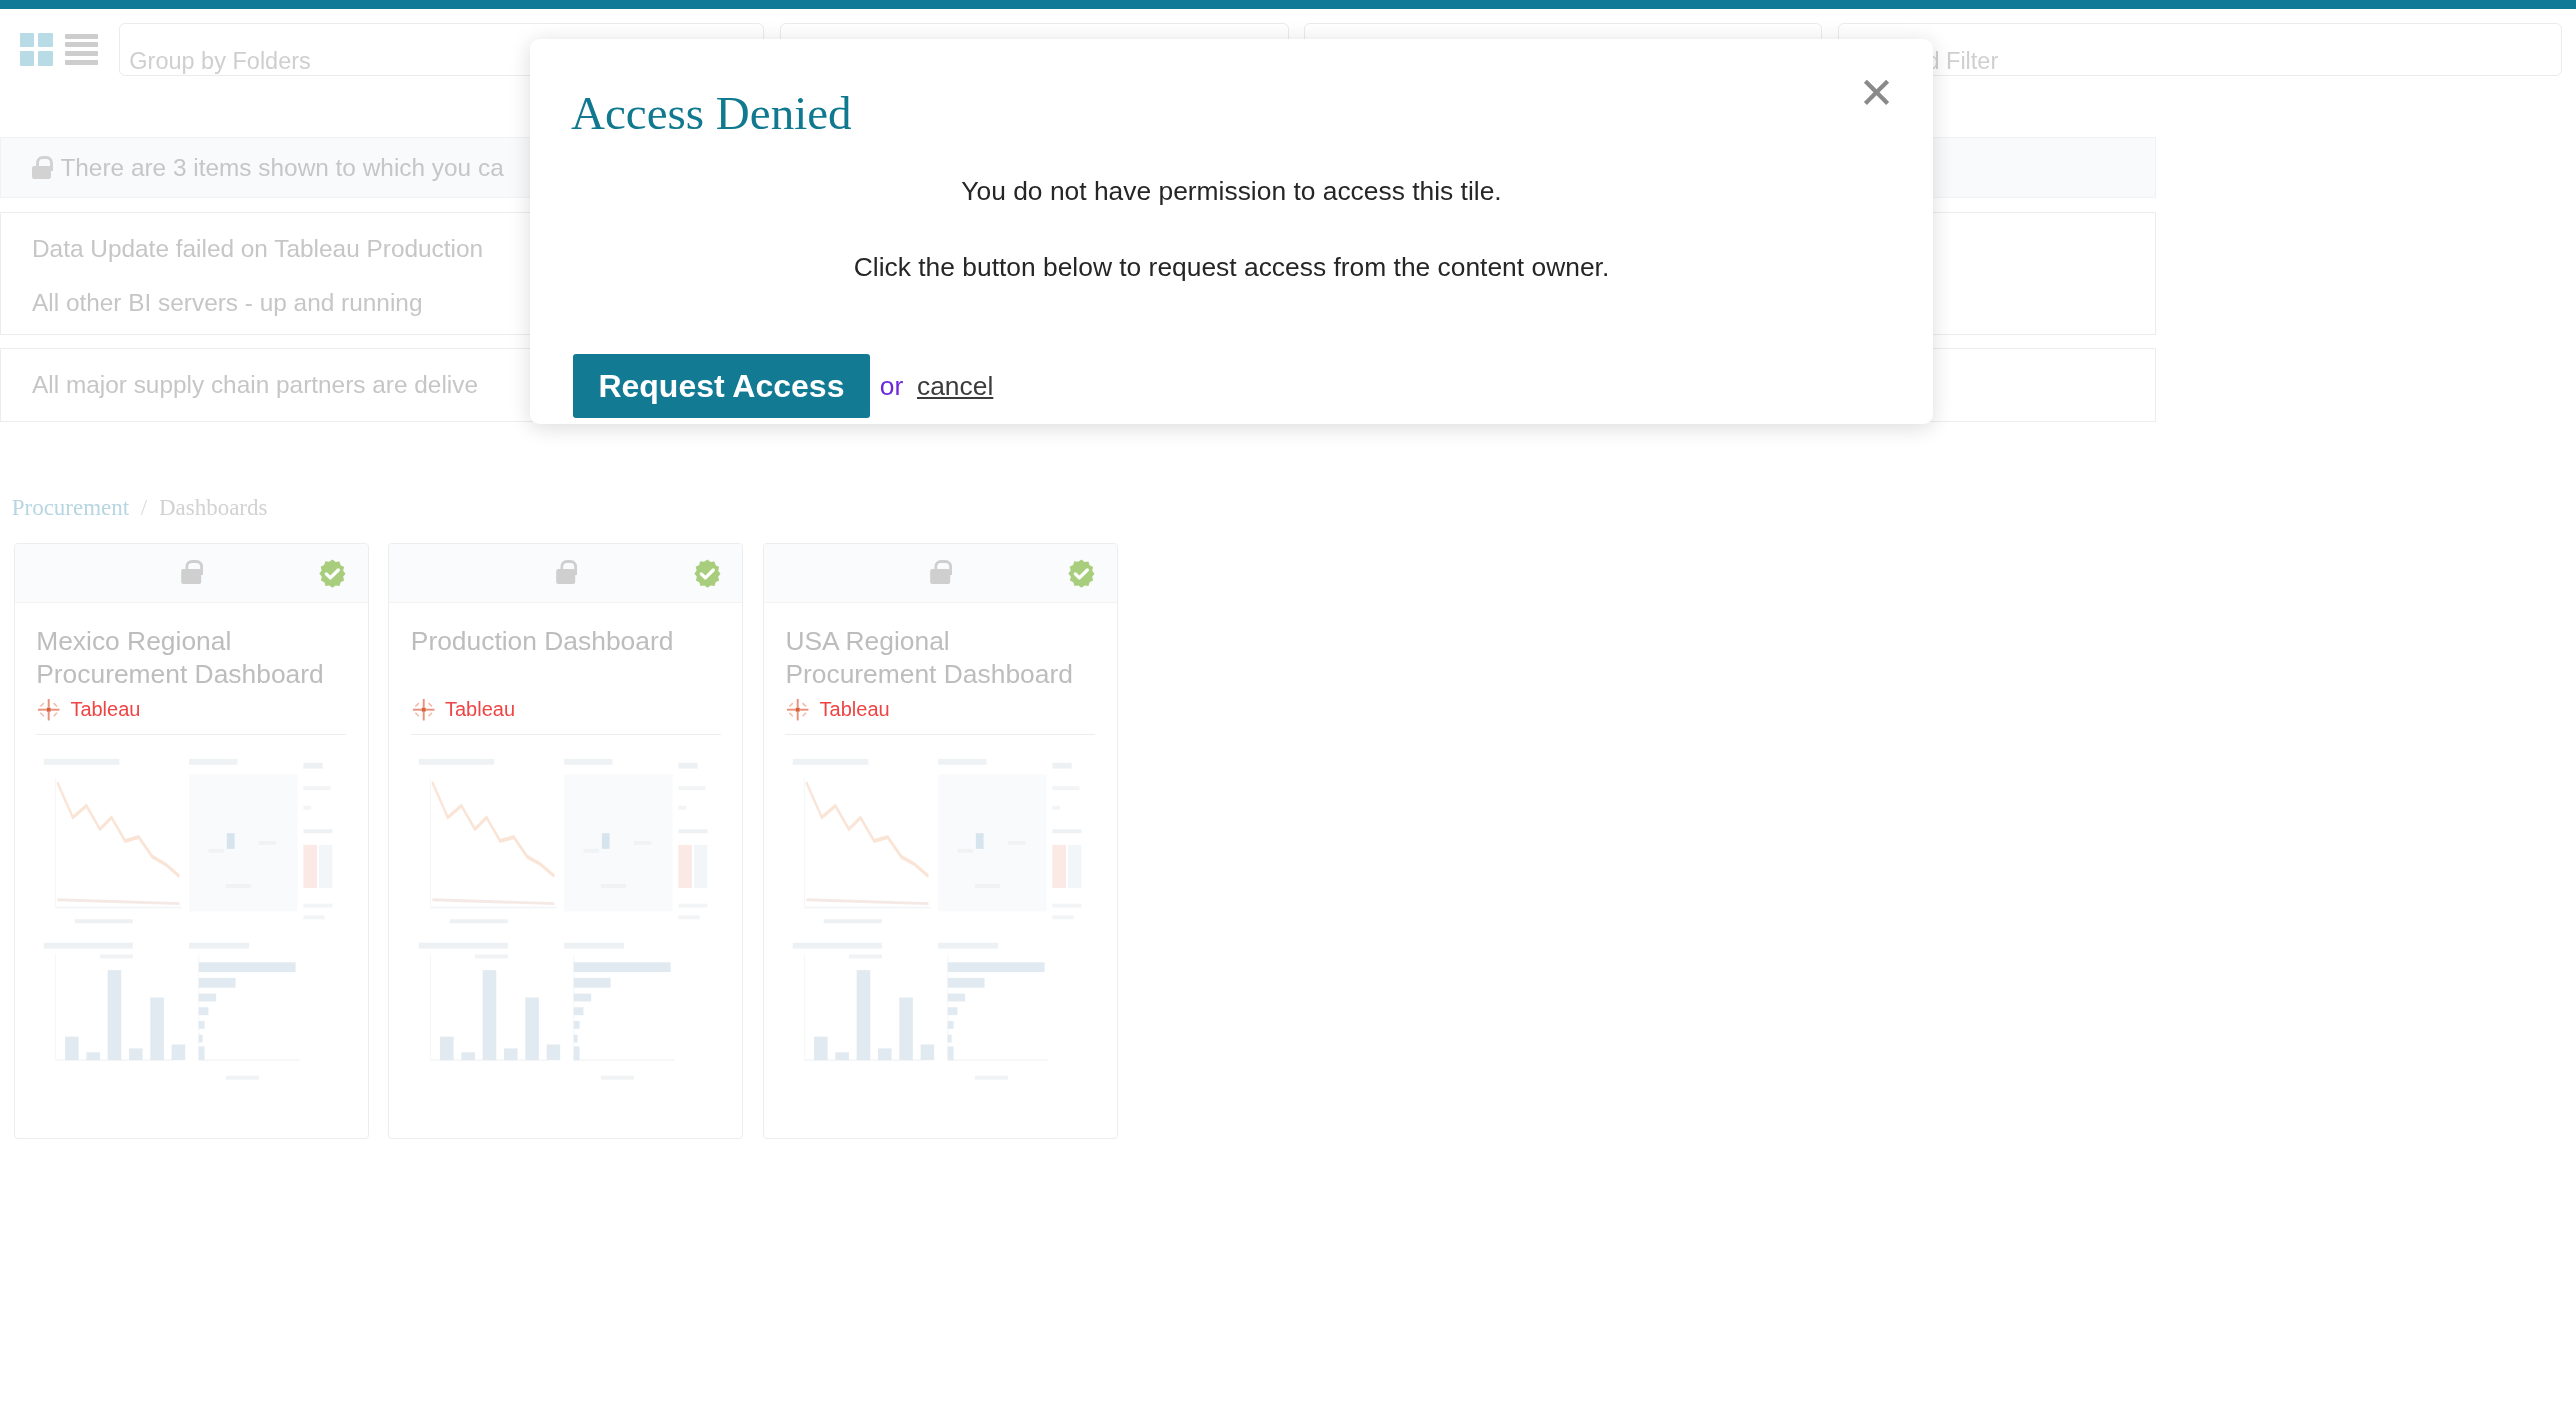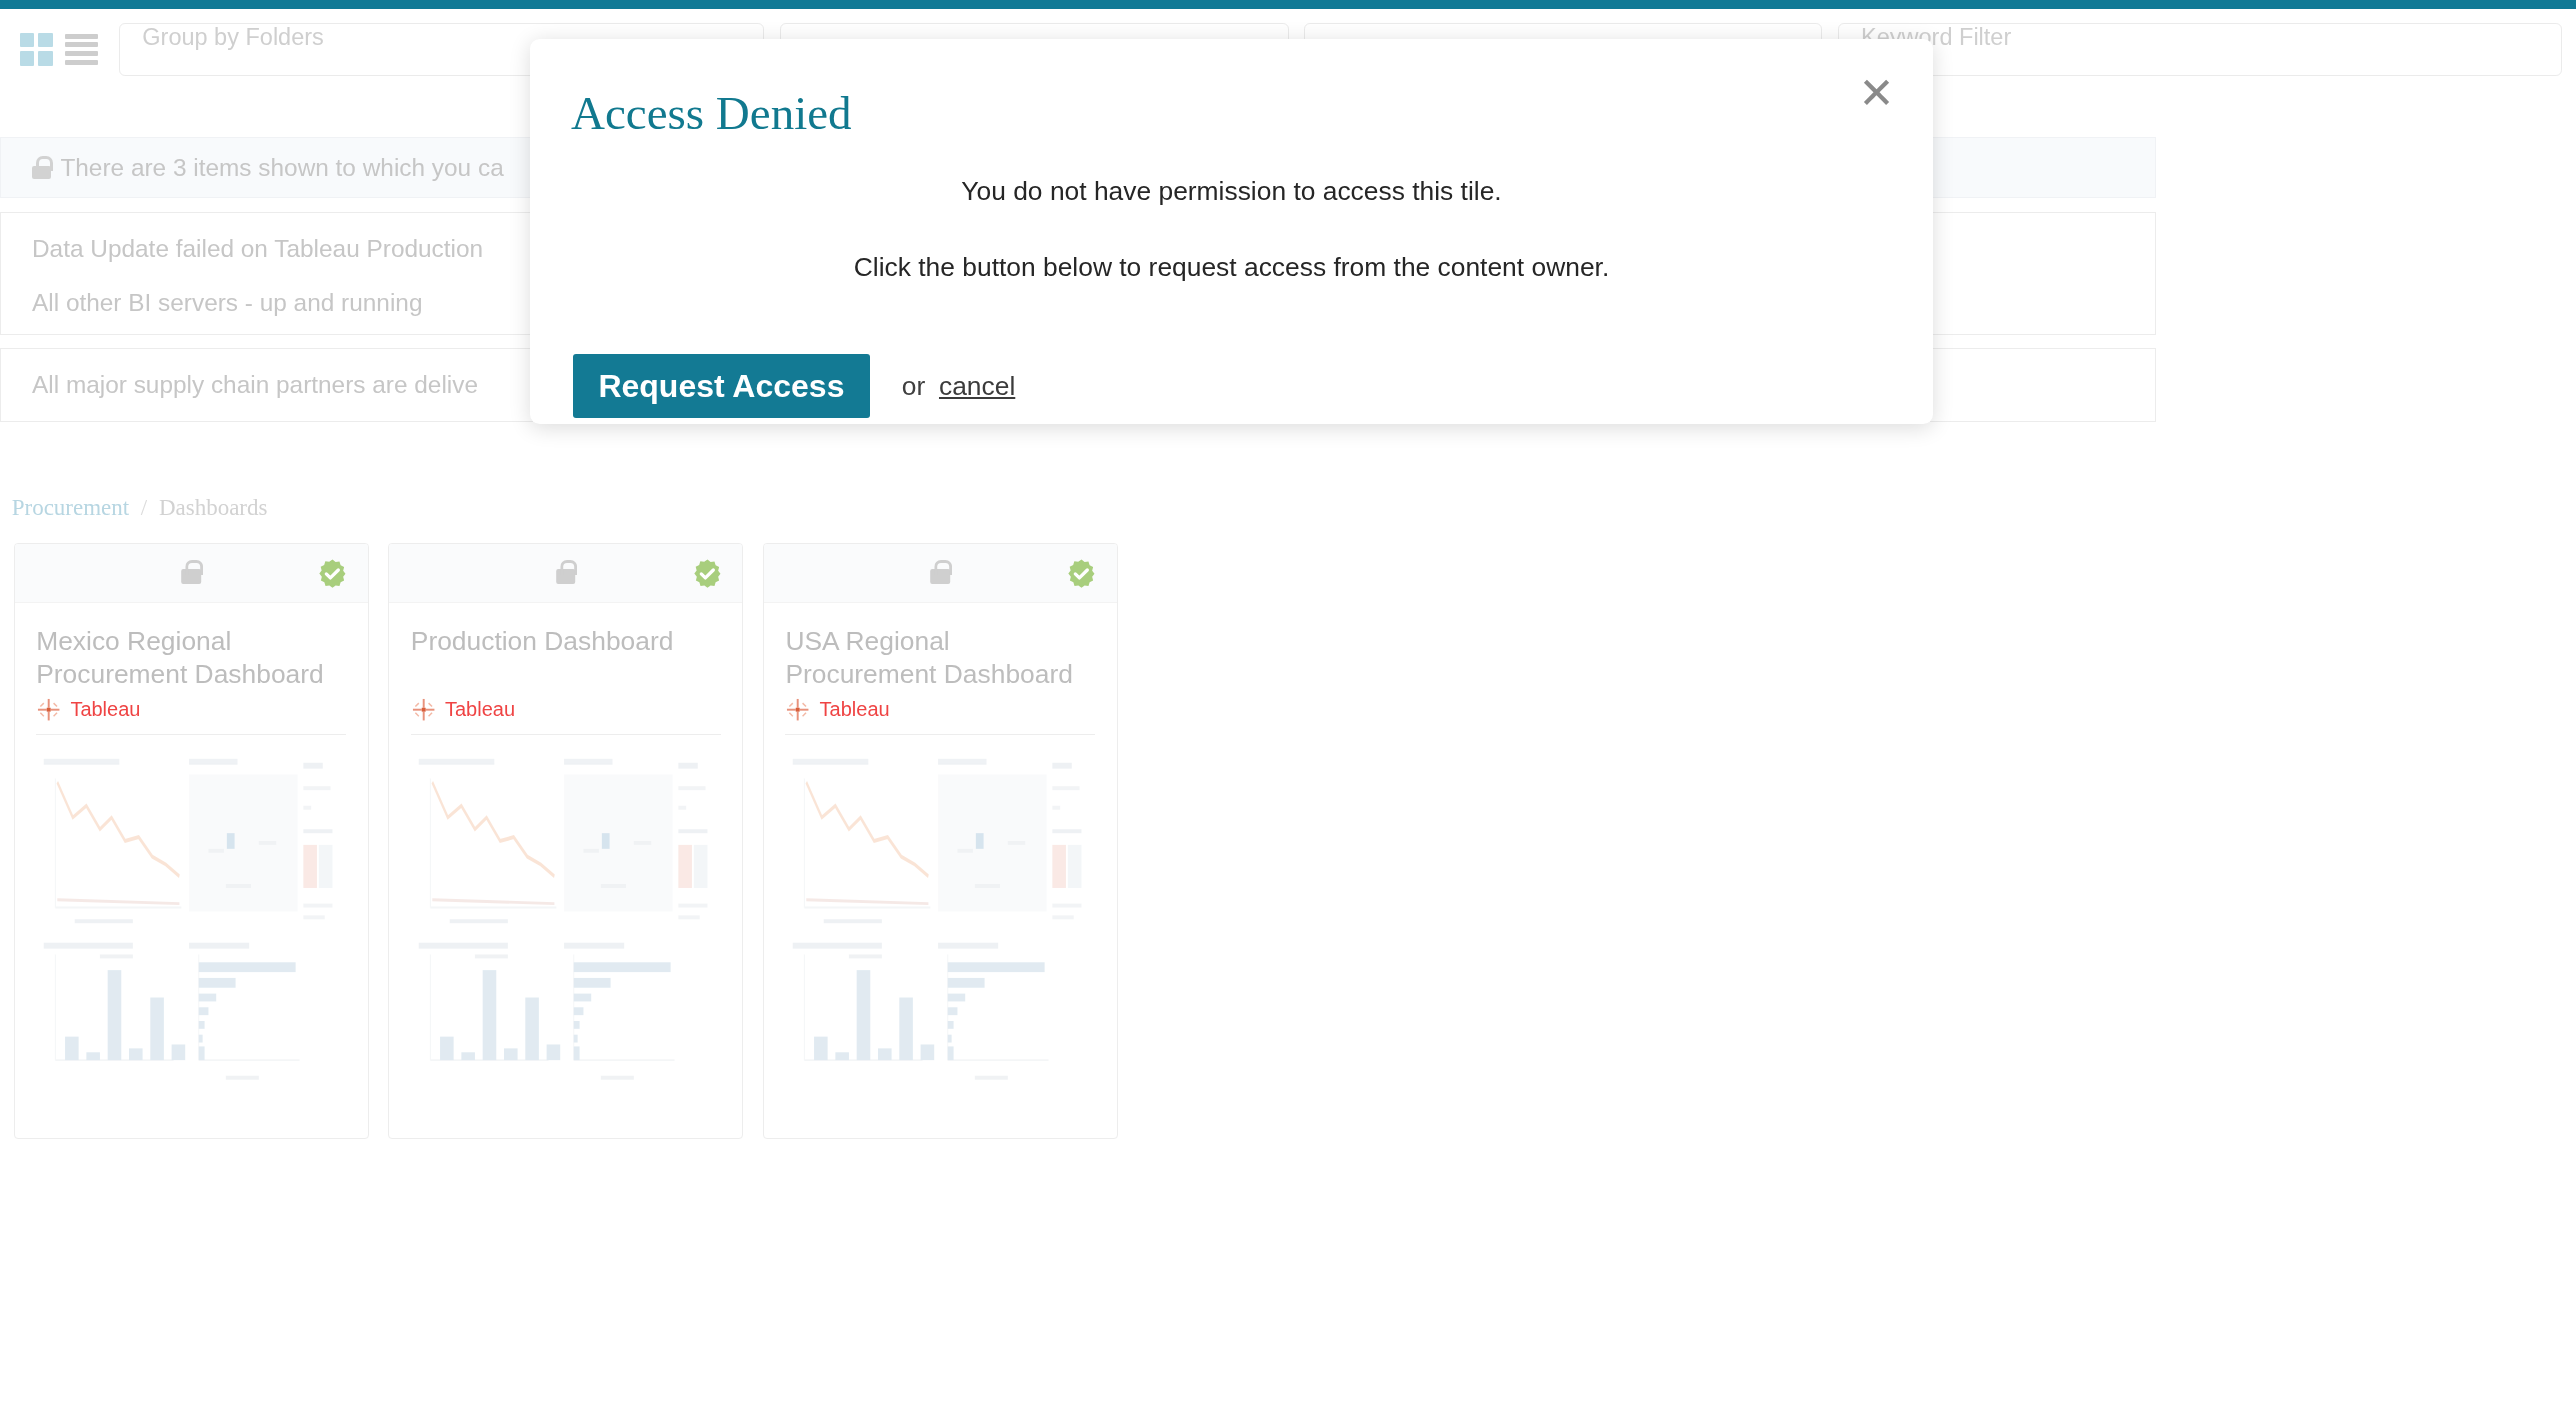--- a/index.html
+++ b/index.html
@@ -51,22 +51,22 @@
 
   .list-icon { display: flex; flex-direction: column; gap: 3.9px; width: 33px; }
   .list-icon i { display: block; height: 4.9px; background: #cdcdcd; border-radius: 1px; }
 
   .tb-field {
     height: 53px;
     border: 1px solid #ebebeb;
     border-radius: 5.9px;
     background: #ffffff;
     display: flex;
-    align-items: flex-start;
-    padding: 0 22px;
+    align-items: flex-end;
+    padding: 0 9px;
     margin-left: 15.6px;
     flex: 0 0 auto;
   }
   .tb-field .ph {
     font-size: 23.5px;
     color: #cfcfcf;
     white-space: nowrap;
     overflow: hidden;
   }
   .f-group  { width: 645px; }
@@ -307,22 +307,22 @@
     font-size: 32px;
     font-weight: bold;
     border: none;
     border-radius: 3px;
     padding: 13.7px 25.4px;
     cursor: pointer;
     font-family: "Liberation Sans", sans-serif;
   }
   .or-text {
     font-size: 26.4px;
-    color: #404040;
-    margin-left: 32px;
+    color: #6d28d9;
+    margin-left: 10px;
   }
   .cancel-link {
     font-size: 26.4px;
     color: #3b3b3b;
     text-decoration: underline;
     margin-left: 13.7px;
     cursor: pointer;
   }
 </style>
 </head>

